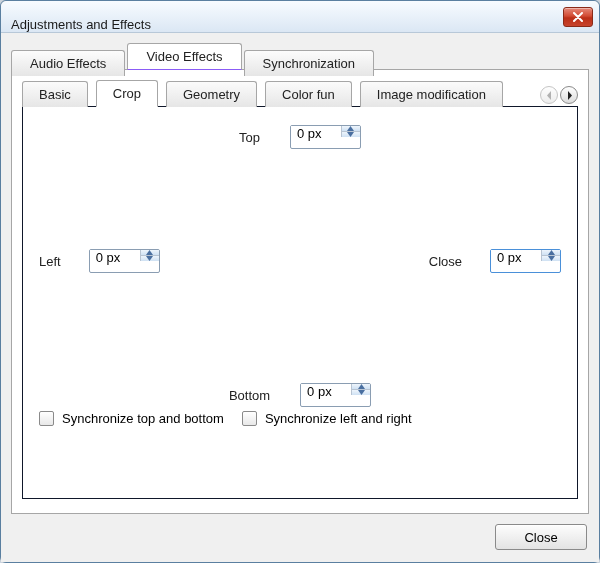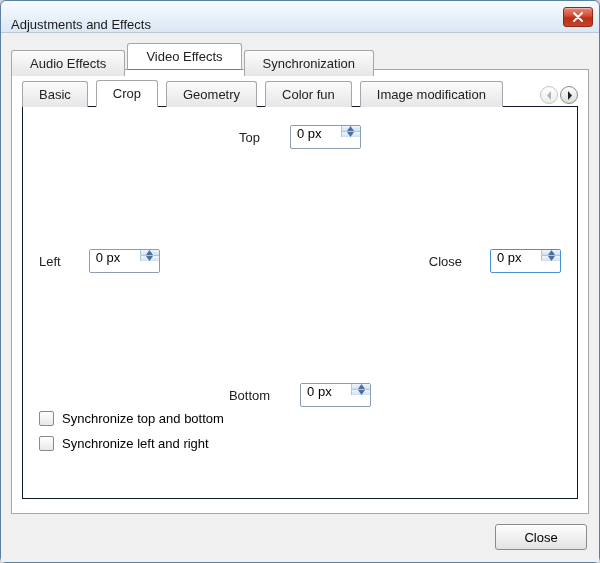--- a/index.html
+++ b/index.html
@@ -74,21 +74,21 @@
     border: none; outline: none; width: 50px; padding: 0 6px; font-size: 13px; color: #000;
   }
   .spin-btns { display: flex; flex-direction: column; border-left: 1px solid #b8c4d2; }
   .spin-btns div {
     width: 18px; flex: 1; background: linear-gradient(to bottom, #eef5fc, #cfe1f3);
     display: flex; align-items: center; justify-content: center;
     border-bottom: 1px solid #b8c4d2;
   }
   .spin-btns div:last-child { border-bottom: none; }
   .spin-btns svg { width: 7px; height: 5px; }
-  .checks { margin-top: 4px; display: flex; flex-direction: column; gap: 10px; }
+  .checks { margin-top: 4px; display: flex; gap: 18px; }
   .check-row { display: flex; align-items: center; gap: 8px; }
   .chk {
     width: 15px; height: 15px; border: 1px solid #8a8a8a; background: linear-gradient(to bottom, #fff, #e8e8e8);
     border-radius: 2px;
   }
   .footer { display: flex; justify-content: flex-end; padding: 10px 2px 2px; }
   .btn {
     min-width: 92px; height: 26px; border: 1px solid #8a8a8a; border-radius: 3px;
     background: linear-gradient(to bottom, #fdfdfd, #e3e3e3);
     display: flex; align-items: center; justify-content: center;

